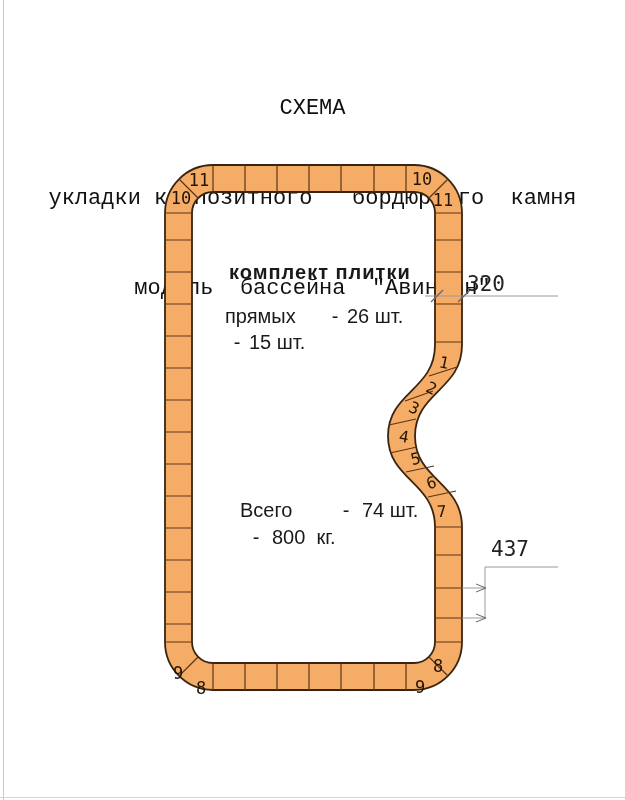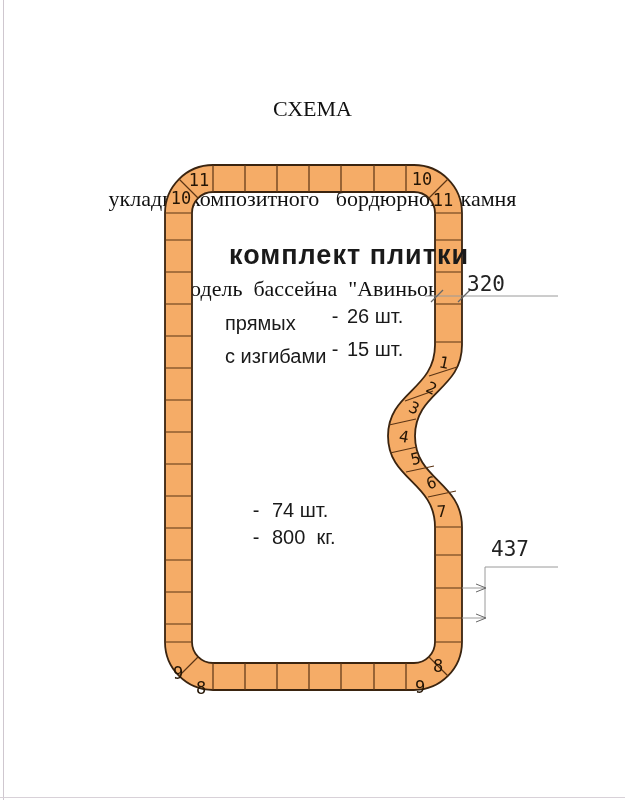--- a/index.html
+++ b/index.html
@@ -12,35 +12,35 @@
     position:absolute;left:3px;top:0;width:1px;height:800px;
     background:#cfc7cf;
   }
   .page-edge-bottom{
     position:absolute;left:0;top:797px;width:625px;height:1px;
     background:#d8d1d8;
   }
   .title-block{
     position:absolute;left:0;top:34px;width:625px;
     text-align:center;color:#111;
-    font-family:Liberation Serif, serif;
+    font-family:Liberation Mono, monospace;
     font-size:22px;line-height:30px;
     white-space:pre;
   }
   .diagram-svg{position:absolute;left:0;top:0;}
   .info-heading{
-    position:absolute;left:229px;top:240px;
-    font-size:27px;font-weight:bold;color:#1a1a1a;letter-spacing:1px;
+    position:absolute;left:229px;top:261px;
+    font-size:20px;font-weight:bold;color:#1a1a1a;letter-spacing:1px;
     white-space:pre;
   }
   .kit-rows{position:absolute;left:225px;top:303px;}
   .totals-rows{position:absolute;left:240px;top:497px;}
   .info-row{display:flex;font-size:20px;color:#1a1a1a;line-height:26px;white-space:pre;}
   .totals-rows .info-row{line-height:27px;}
-  .kit-rows .lbl{width:98px;margin-top:7px;}
+  .kit-rows .lbl{width:98px;}
   .kit-rows .dash{width:24px;text-align:center;}
   .totals-rows .lbl{width:90px;}
   .totals-rows .dash{width:32px;text-align:center;}
   .tile-num{font-family:"DejaVu Sans Mono", monospace;font-size:16px;fill:#241505;}
   .tile-num-corner{font-family:"DejaVu Sans Mono", monospace;font-size:17px;fill:#241505;}
   .dim-text{font-family:"DejaVu Sans Mono", monospace;font-size:21px;fill:#222;}
 </style>
 </head>
 <body>
 
@@ -107,28 +107,28 @@
 
 <div class="info-heading">комплект плитки</div>
 
 <div class="kit-rows">
   <div class="info-row">
     <span class="lbl">прямых</span>
     <span class="dash">-</span>
     <span class="val">26 шт.</span>
   </div>
   <div class="info-row">
-    <span class="lbl">с изгибами</span>
     <span class="dash">-</span>
     <span class="val">15 шт.</span>
   </div>
 </div>
 
 <div class="totals-rows">
   <div class="info-row">
+    <span class="lbl">Всего</span>
     <span class="dash">-</span>
     <span class="val">74 шт.</span>
   </div>
   <div class="info-row">
     <span class="dash">-</span>
     <span class="val">800  кг.</span>
   </div>
 </div>
 
 </body></html>

